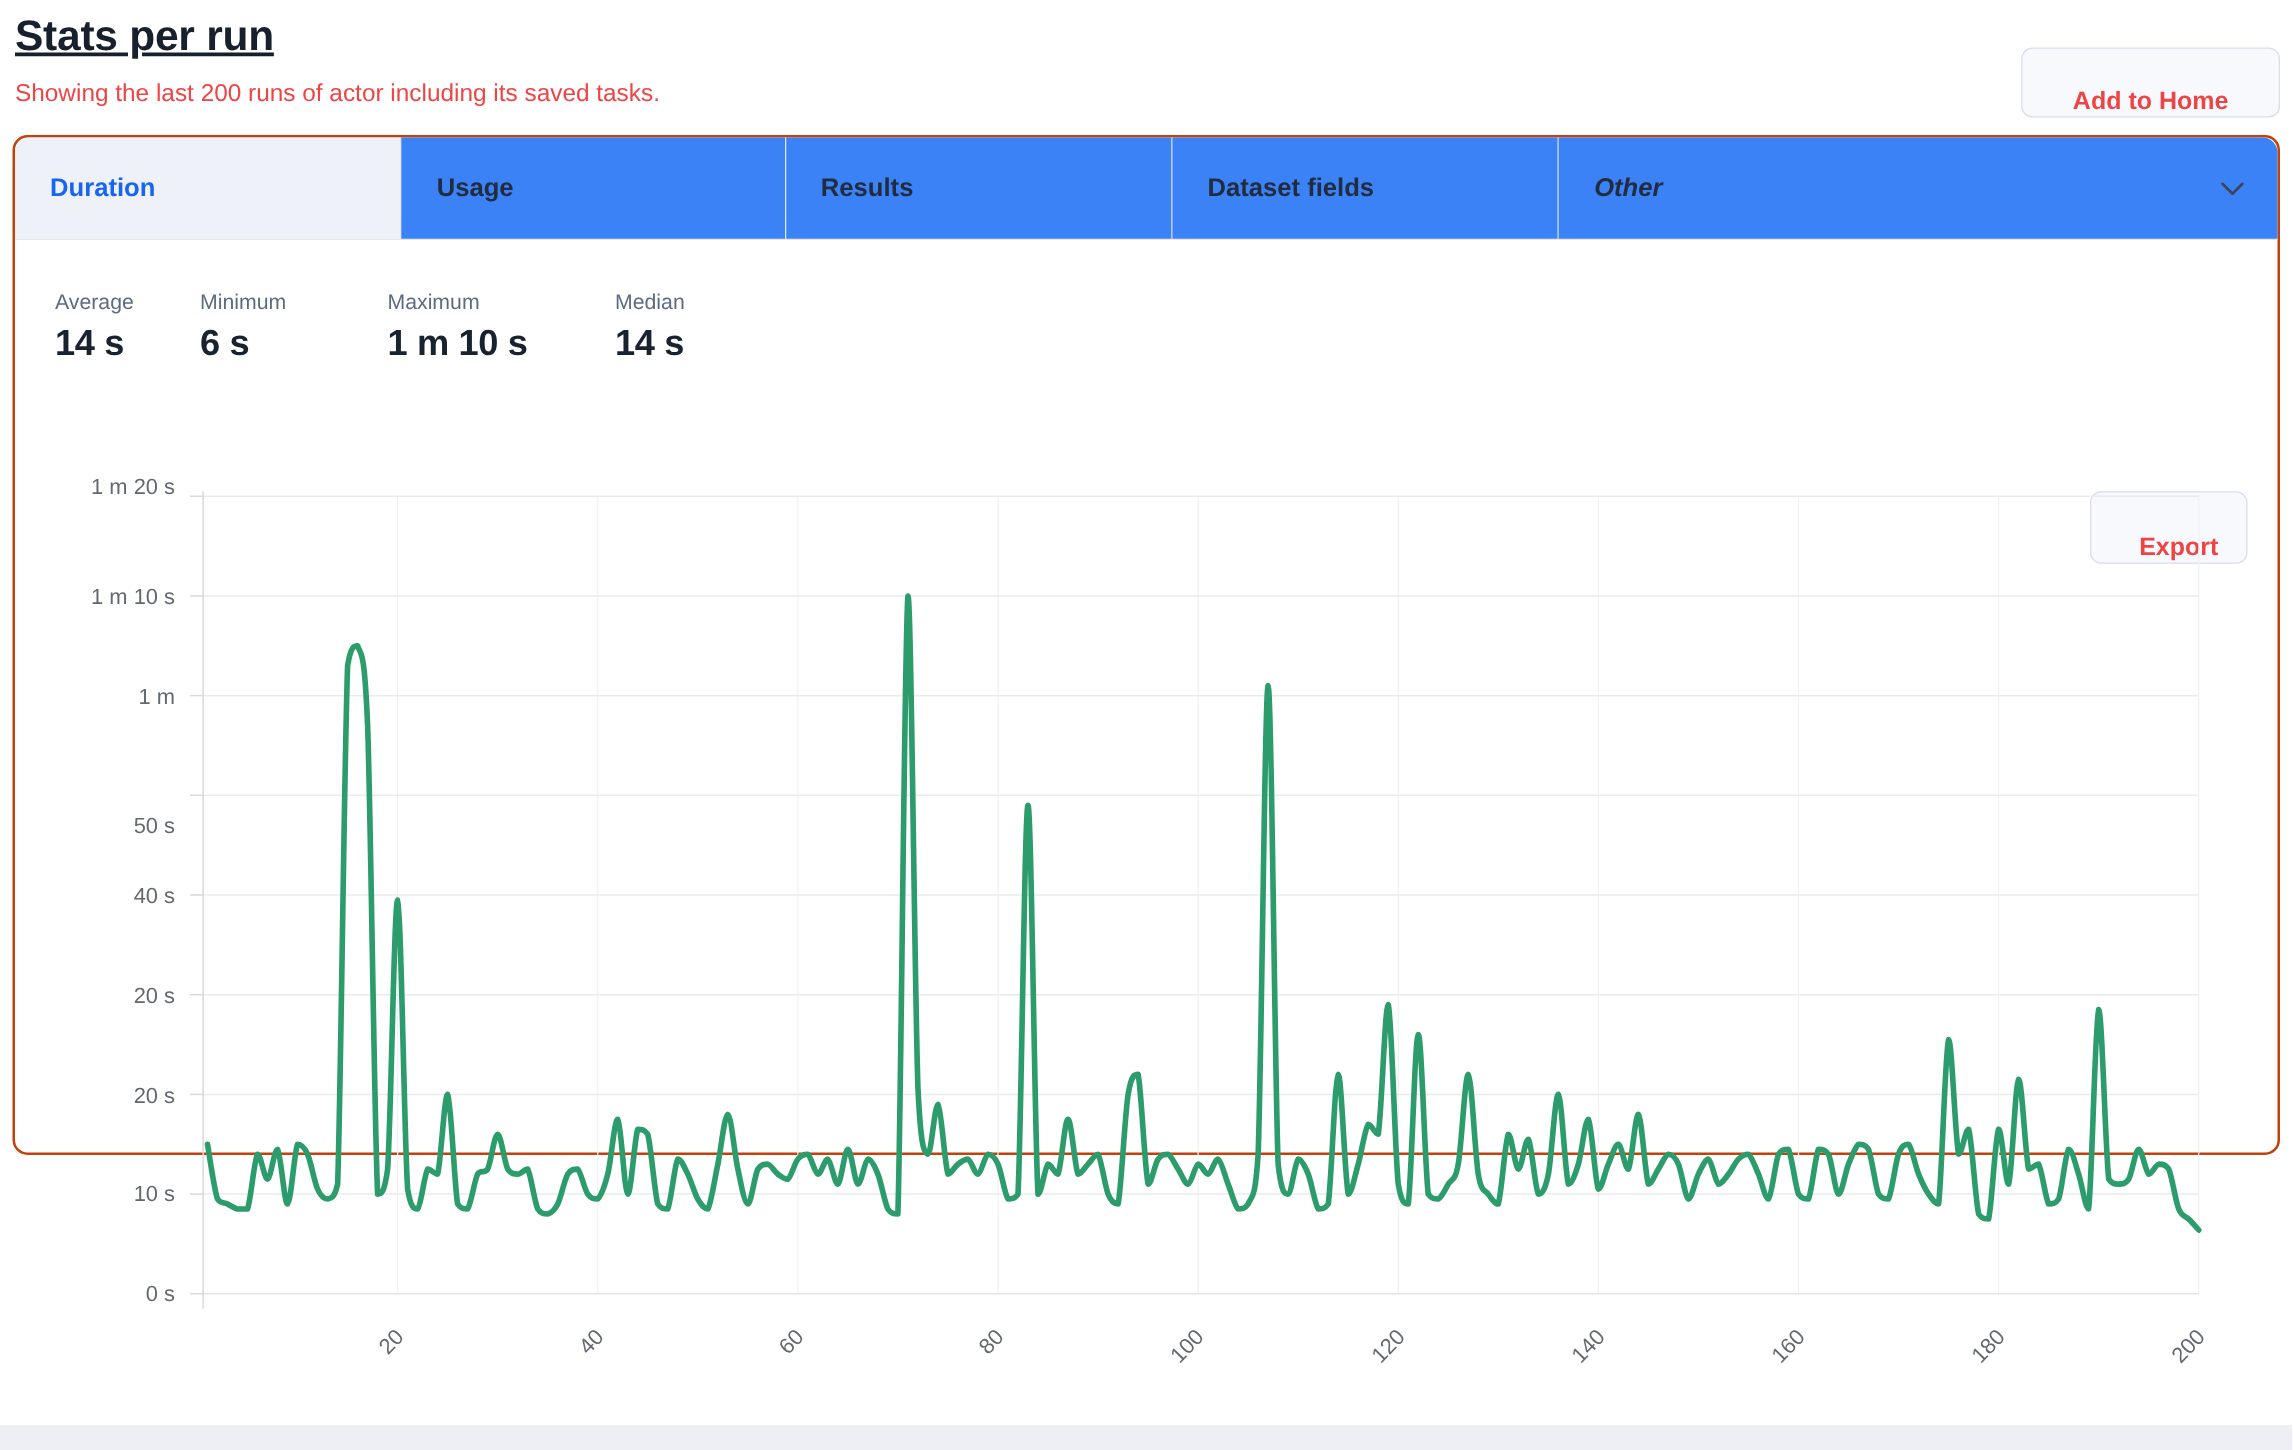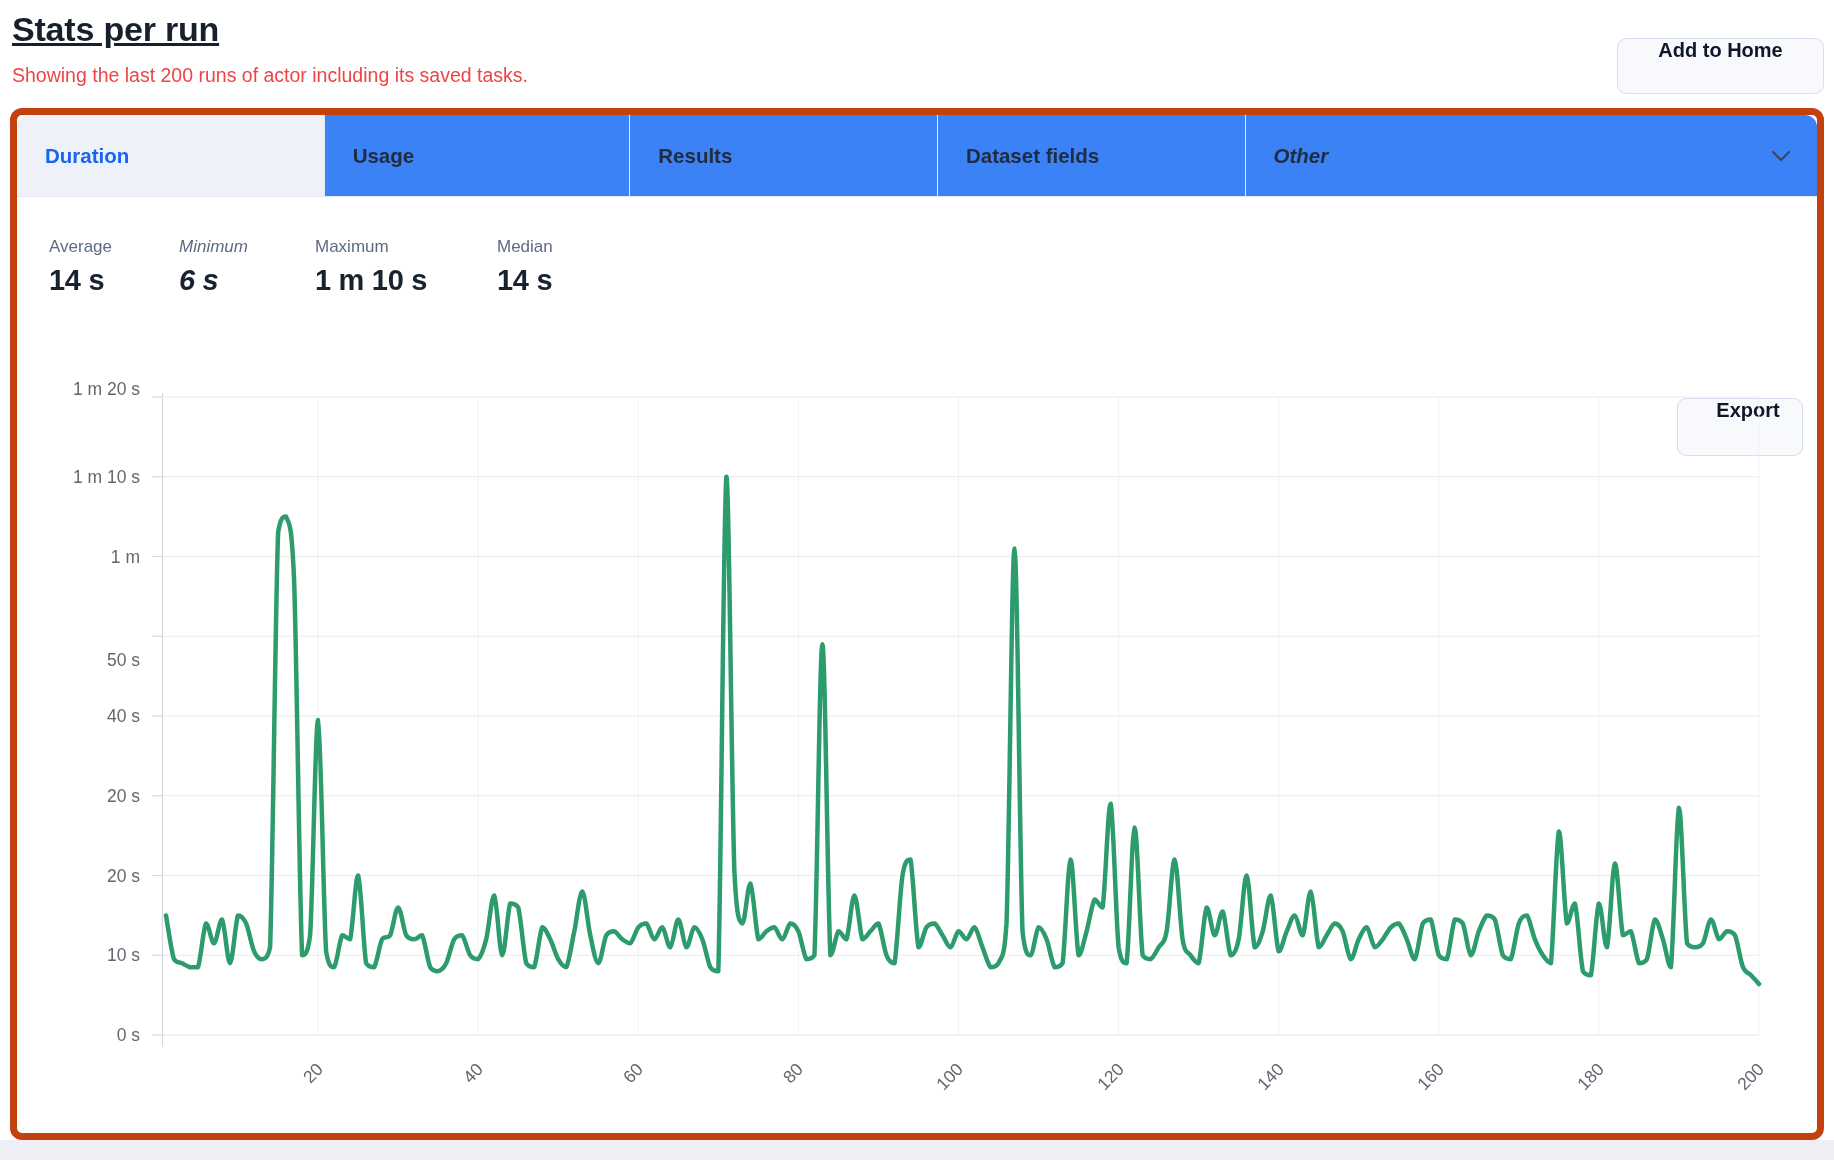--- a/index.html
+++ b/index.html
@@ -2,28 +2,28 @@
 <html><head>
 <meta charset="utf-8">
 <style>
   html,body{margin:0;padding:0;background:#ffffff;}
   body{font-family:"Liberation Sans", sans-serif; -webkit-font-smoothing:antialiased;}
   #stage{position:relative;width:1834px;height:1160px;background:#ffffff;overflow:hidden;}
 
   .page-title{position:absolute;left:12px;top:10px;font-size:34px;font-weight:700;color:#18202e;letter-spacing:-.2px;text-decoration:underline;}
   .page-subtitle{position:absolute;left:12px;top:64px;font-size:19.5px;color:#ef4444;}
 
-  .btn{position:absolute;display:flex;align-items:flex-start;justify-content:center;
+  .btn{position:absolute;display:flex;align-items:flex-end;justify-content:center;
        background:#f8f9fd;border:1px solid #d8ddef;border-radius:9px;
-       font-size:20px;font-weight:600;color:#0f172a;cursor:pointer;box-sizing:border-box;}
+       font-size:20px;font-weight:600;color:#ef4444;cursor:pointer;box-sizing:border-box;}
   #add-home-btn{left:1617px;top:38px;width:207px;height:56px;}
   #export-btn{left:1660px;top:283px;width:126px;height:58px;padding-left:16px;}
 
-  #card{position:absolute;left:10px;top:108px;width:1814px;height:1032px;
-        background:#ffffff;border:7px solid #c2410c;border-radius:12px;box-sizing:border-box;}
+  #card{position:absolute;left:10px;top:108px;width:1814px;height:816px;
+        background:#ffffff;border:2px solid #c2410c;border-radius:12px;box-sizing:border-box;}
 
   #tabs{position:absolute;left:0;top:0;width:100%;height:82px;display:flex;
         border-bottom:1px solid #e3e7f0;box-sizing:border-box;}
   .tab{position:relative;display:flex;align-items:center;box-sizing:border-box;
        padding-left:28px;height:100%;border-right:1px solid #e3e7f0;background:#3b82f6;
        font-size:20.5px;font-weight:700;color:#222c3f;cursor:pointer;}
   .tab.active{background:#eef1f8;color:#1765f0;border-top-left-radius:12px;}
   .tab:last-child{border-right:none;border-top-right-radius:12px;}
   .tab .chev{position:absolute;right:26px;top:50%;margin-top:-6px;}
 
@@ -71,21 +71,21 @@
           <svg width="20" height="12" class="chev">
             <polyline points="2,2 10,10 18,2" fill="none" stroke="#3b4556" stroke-width="2" stroke-linecap="round" stroke-linejoin="round"></polyline>
           </svg>
         </div>
       </div>
     <div id="stats-row">
         <div class="stat" style="left: 32px; top: 122px;">
           <div class="lbl">Average</div>
           <div class="val">14 s</div>
         </div>
-        <div class="stat" style="left: 162px; top: 122px; font-style: italic;">
+        <div class="stat" style="left: 148px; top: 122px;">
           <div class="lbl">Minimum</div>
           <div class="val">6 s</div>
         </div>
         <div class="stat" style="left: 298px; top: 122px;">
           <div class="lbl">Maximum</div>
           <div class="val">1 m 10 s</div>
         </div>
         <div class="stat" style="left: 480px; top: 122px;">
           <div class="lbl">Median</div>
           <div class="val">14 s</div>

